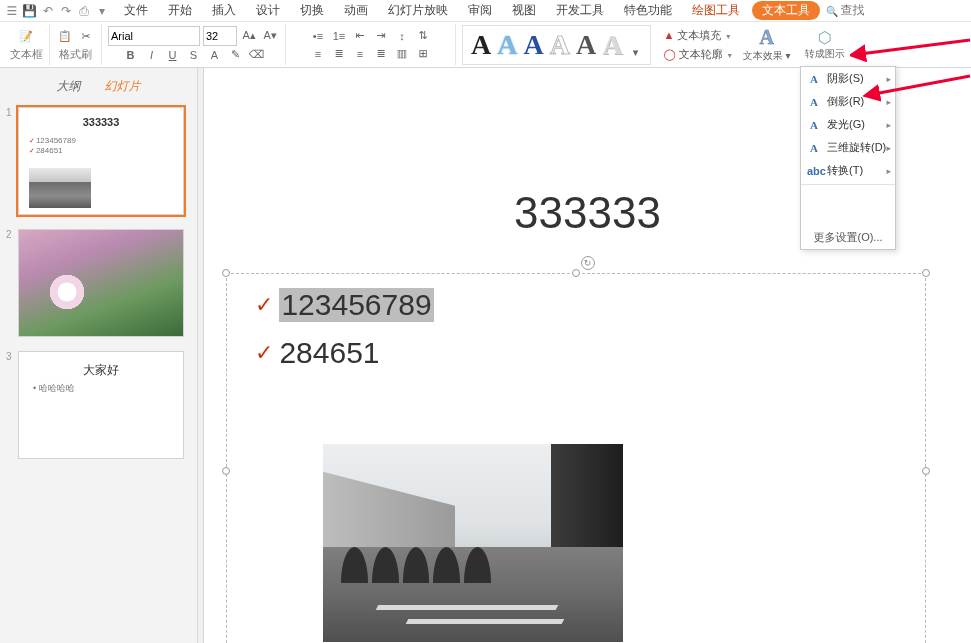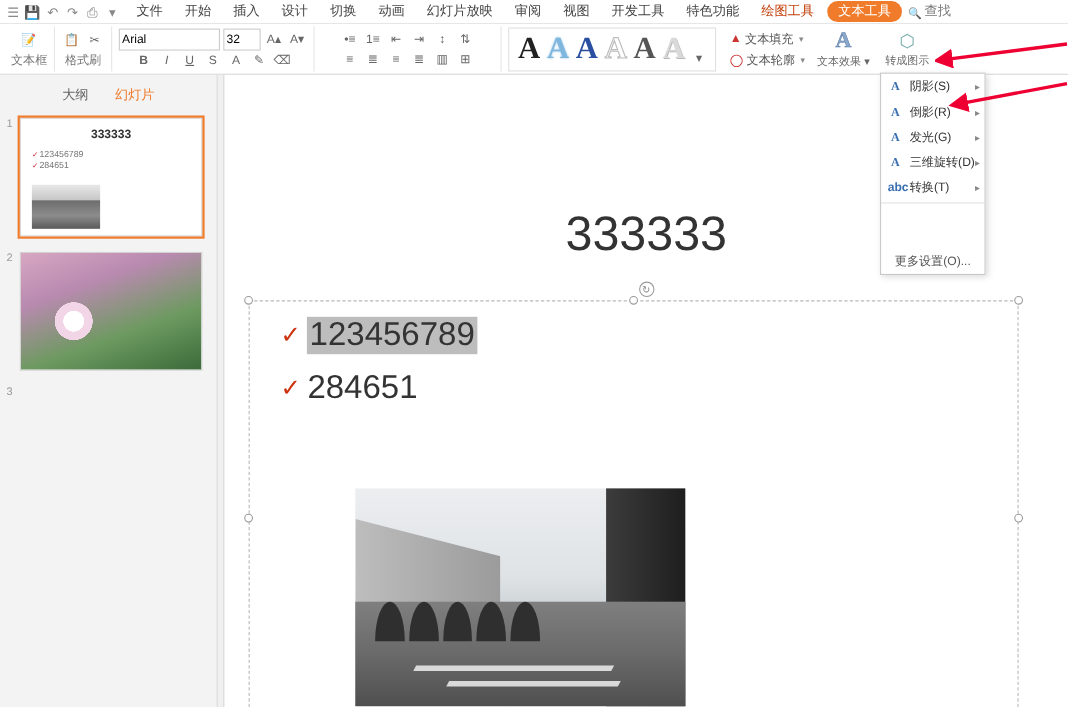--- a/index.html
+++ b/index.html
@@ -86,21 +86,21 @@
 
 
 .workspace{ display:flex; height:calc(643px - 68px); }
 .thumbs{
   width:198px;
   background:#f3f3f3;
   border-right:1px solid #d8d8d8;
   padding-top:4px;
 }
 .thumbs .view-tabs{ display:flex; justify-content:center; gap:4px; font-size:12px; padding:4px 0 6px;}
-.thumbs .view-tabs .vt{ padding:2px 10px; color:#666;}
+.thumbs .view-tabs .vt{ padding:2px 10px; color:#666;font-style:italic;}
 .thumbs .view-tabs .vt.active{ color:#f07b2a;}
 .slidewrap{ display:flex; align-items:flex-start; gap:4px; padding:4px 6px 10px 6px;}
 .slidewrap .num{ font-size:10px; color:#999; width:8px;}
 .thumb{ width:166px; height:108px; background:#fff; border:1px solid #d2d2d2; position:relative; overflow:hidden;}
 .thumb.sel{ outline:2px solid #f07b2a; outline-offset:0;}
 .thumb .ttitle{ position:absolute; top:8px; left:0; right:0; text-align:center; font-size:11px; font-weight:bold;}
 .thumb .tline{ position:absolute; left:10px; font-size:8px; color:#777;}
 .thumb .tline::before{content:"✓"; color:#c23; margin-right:1px; font-size:7px;}
 .thumb .timg{ position:absolute; left:10px; bottom:6px; width:62px; height:40px;}
 .streetimg{ background: linear-gradient(180deg,#e8e8e8 0%, #c6c6c6 35%, #6d6d6d 36%, #8c8c8c 70%, #5a5a5a 100%);} 
@@ -326,20 +326,24 @@
 
     <div class="slidewrap">
       <div class="num">2</div>
       <div class="thumb thumb2bg">
         <div class="flower"></div>
       </div>
     </div>
 
     <div class="slidewrap">
       <div class="num">3</div>
+      <div class="thumb">
+        <div class="t3title">大家好</div>
+        <div class="t3line">• <span>哈哈哈哈</span></div>
+      </div>
     </div>
   </div>
 
   <div class="editor">
     <div class="slide">
       <div class="title">333333</div>
       <div class="rot-handle"></div>
 
       <div class="txtbox">
         <span class="handle h-nw"></span>

